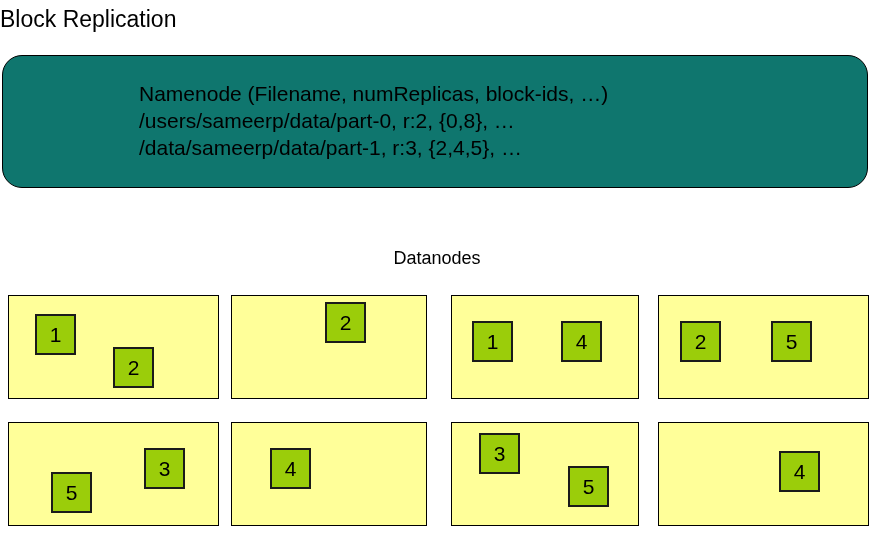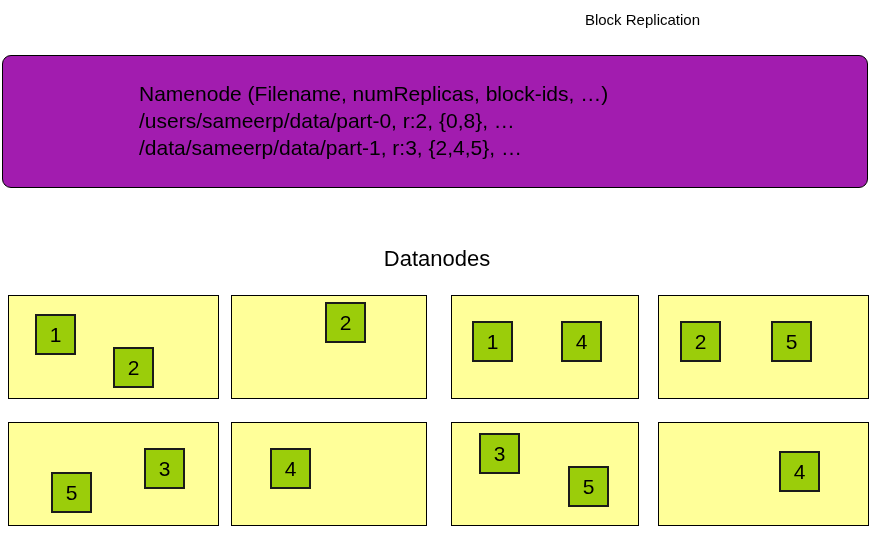--- a/index.html
+++ b/index.html
@@ -19,38 +19,38 @@
     height: 536px;
     background: #ffffff;
   }
 
   
   .diagram-title {
     position: absolute;
     left: 0;
     top: 6px;
     width: 700px;
-    text-align: right;
-    font-size: 15px;
+    text-align: left;
+    font-size: 23px;
     line-height: 27px;
     color: #000000;
     white-space: nowrap;
   }
 
   
   .namenode-box {
     position: absolute;
     left: 2px;
     top: 55px;
     width: 866px;
     height: 133px;
     box-sizing: border-box;
-    background: #a21caf;
+    background: #0f766e;
     border: 1.5px solid #000000;
-    border-radius: 9px;
+    border-radius: 20px;
   }
   .namenode-lines {
     position: absolute;
     left: 136px;
     top: 24px;
     font-size: 21px;
     line-height: 27px;
     color: #000000;
     white-space: nowrap;
   }
@@ -58,21 +58,21 @@
     display: block;
   }
 
   
   .datanodes-label {
     position: absolute;
     left: 0;
     top: 245px;
     width: 874px;
     text-align: center;
-    font-size: 22px;
+    font-size: 18px;
     line-height: 27px;
     color: #000000;
     white-space: nowrap;
   }
 
   
   .datanode {
     position: absolute;
     box-sizing: border-box;
     background: #ffff99;

